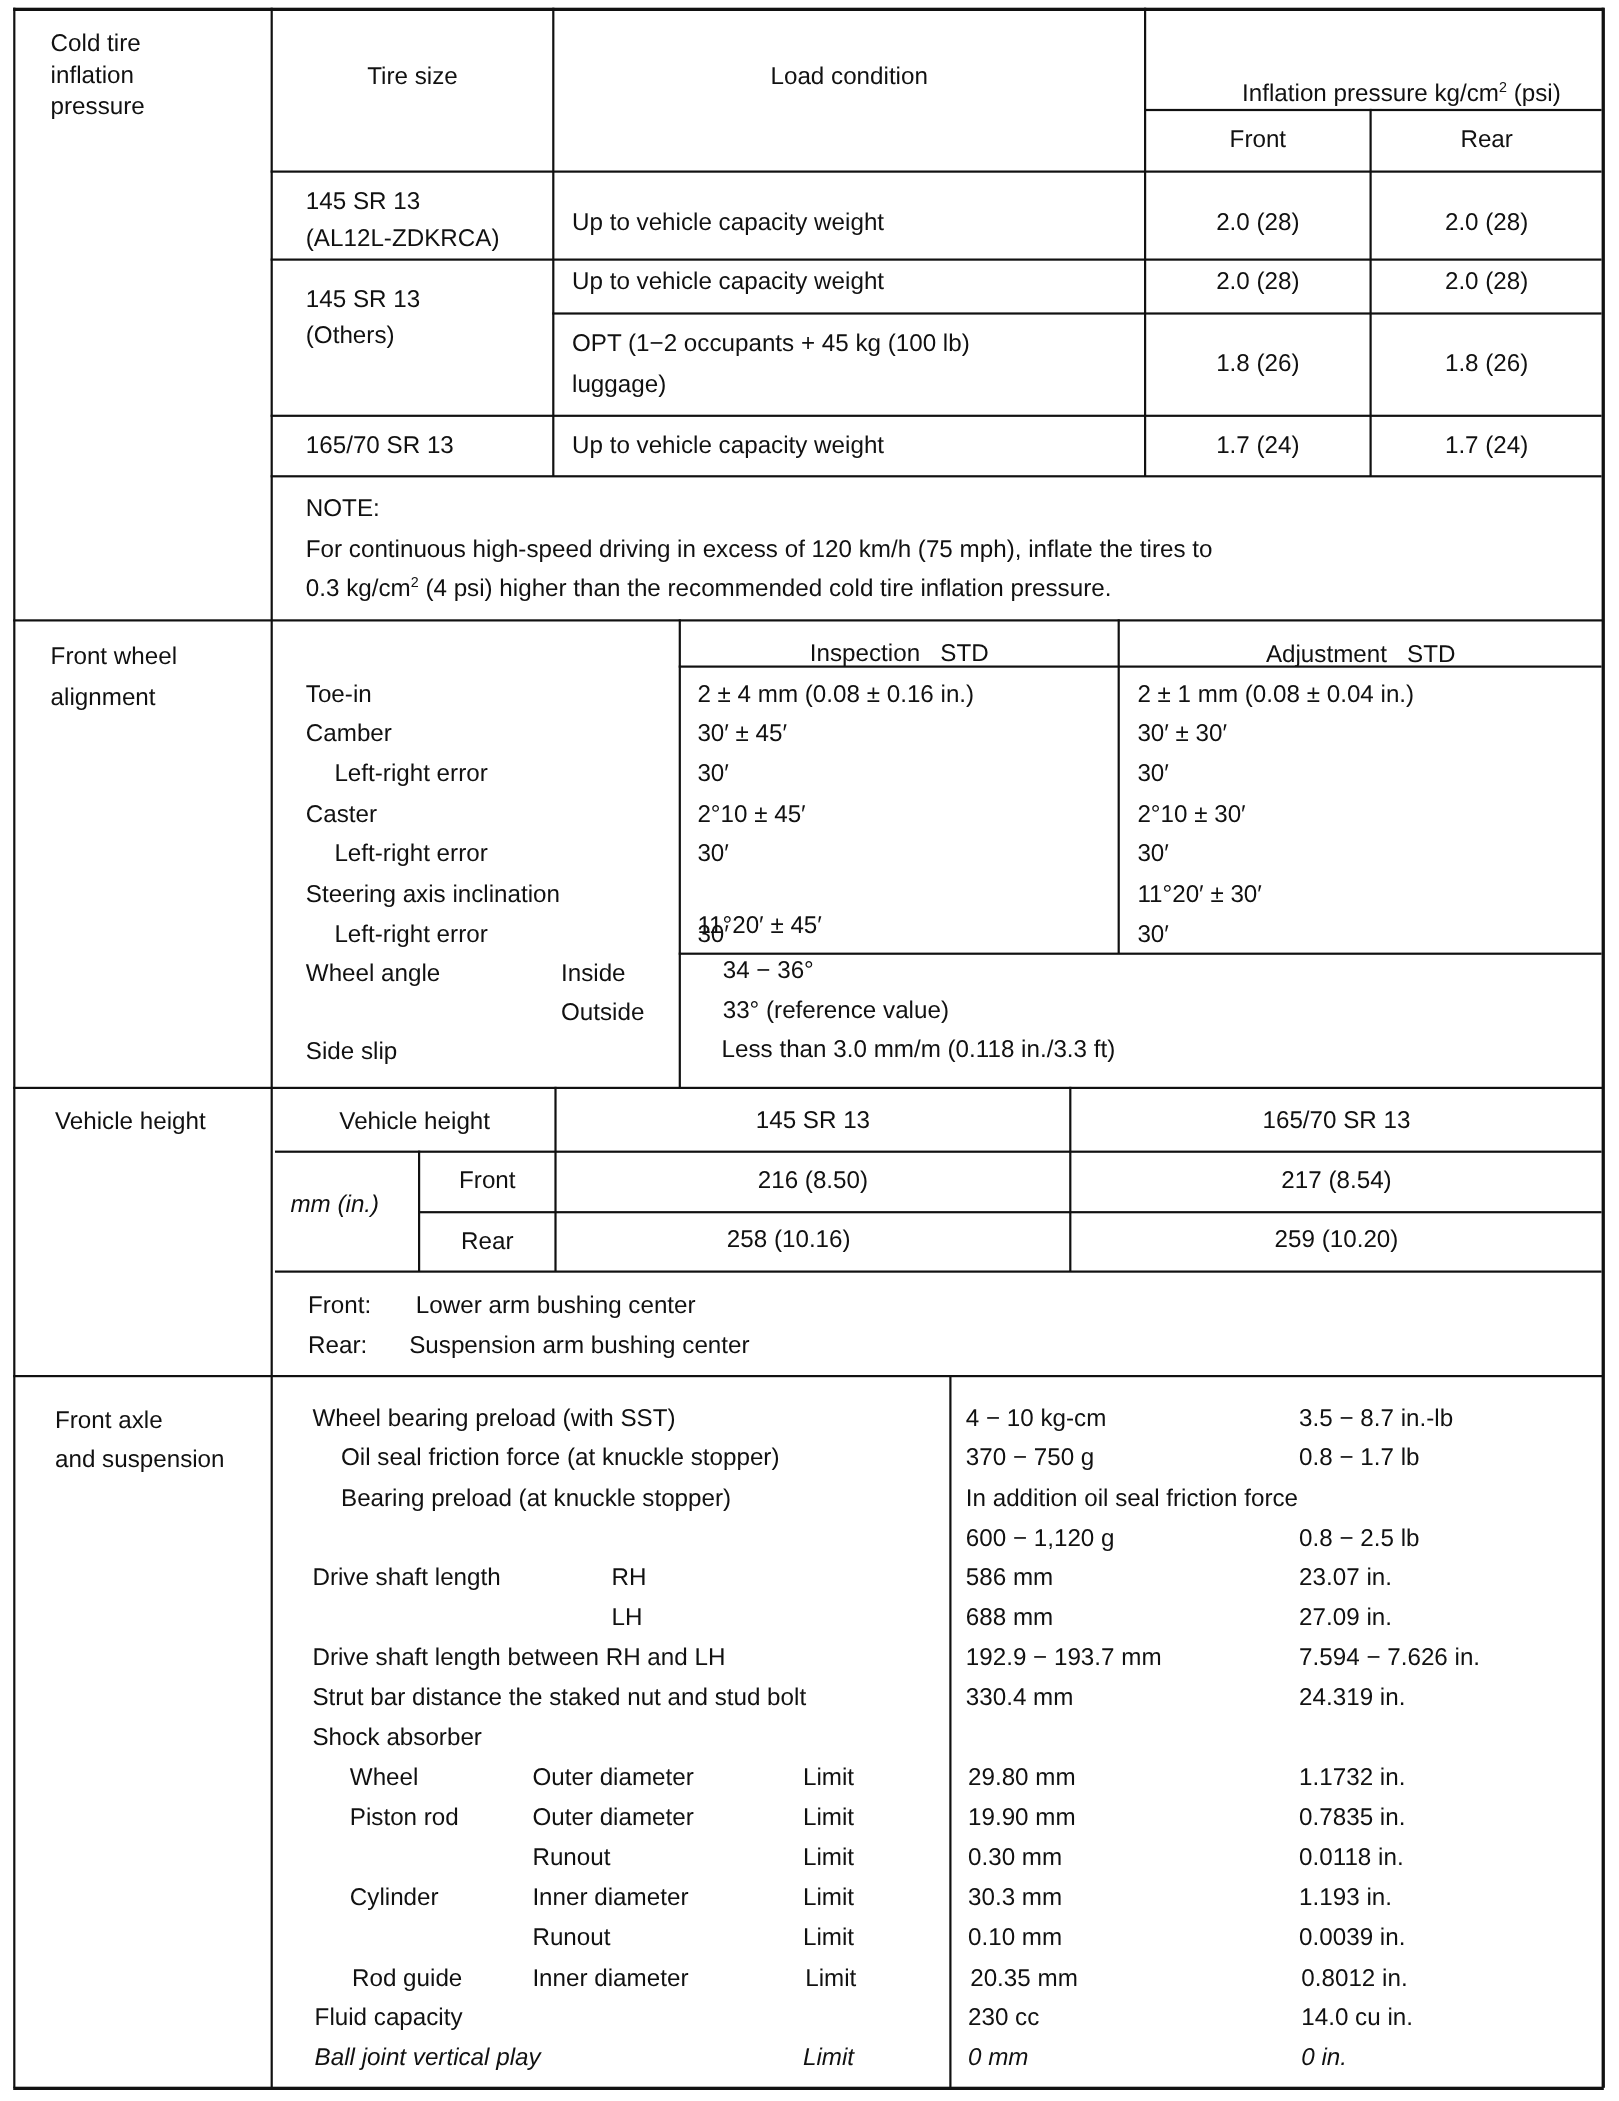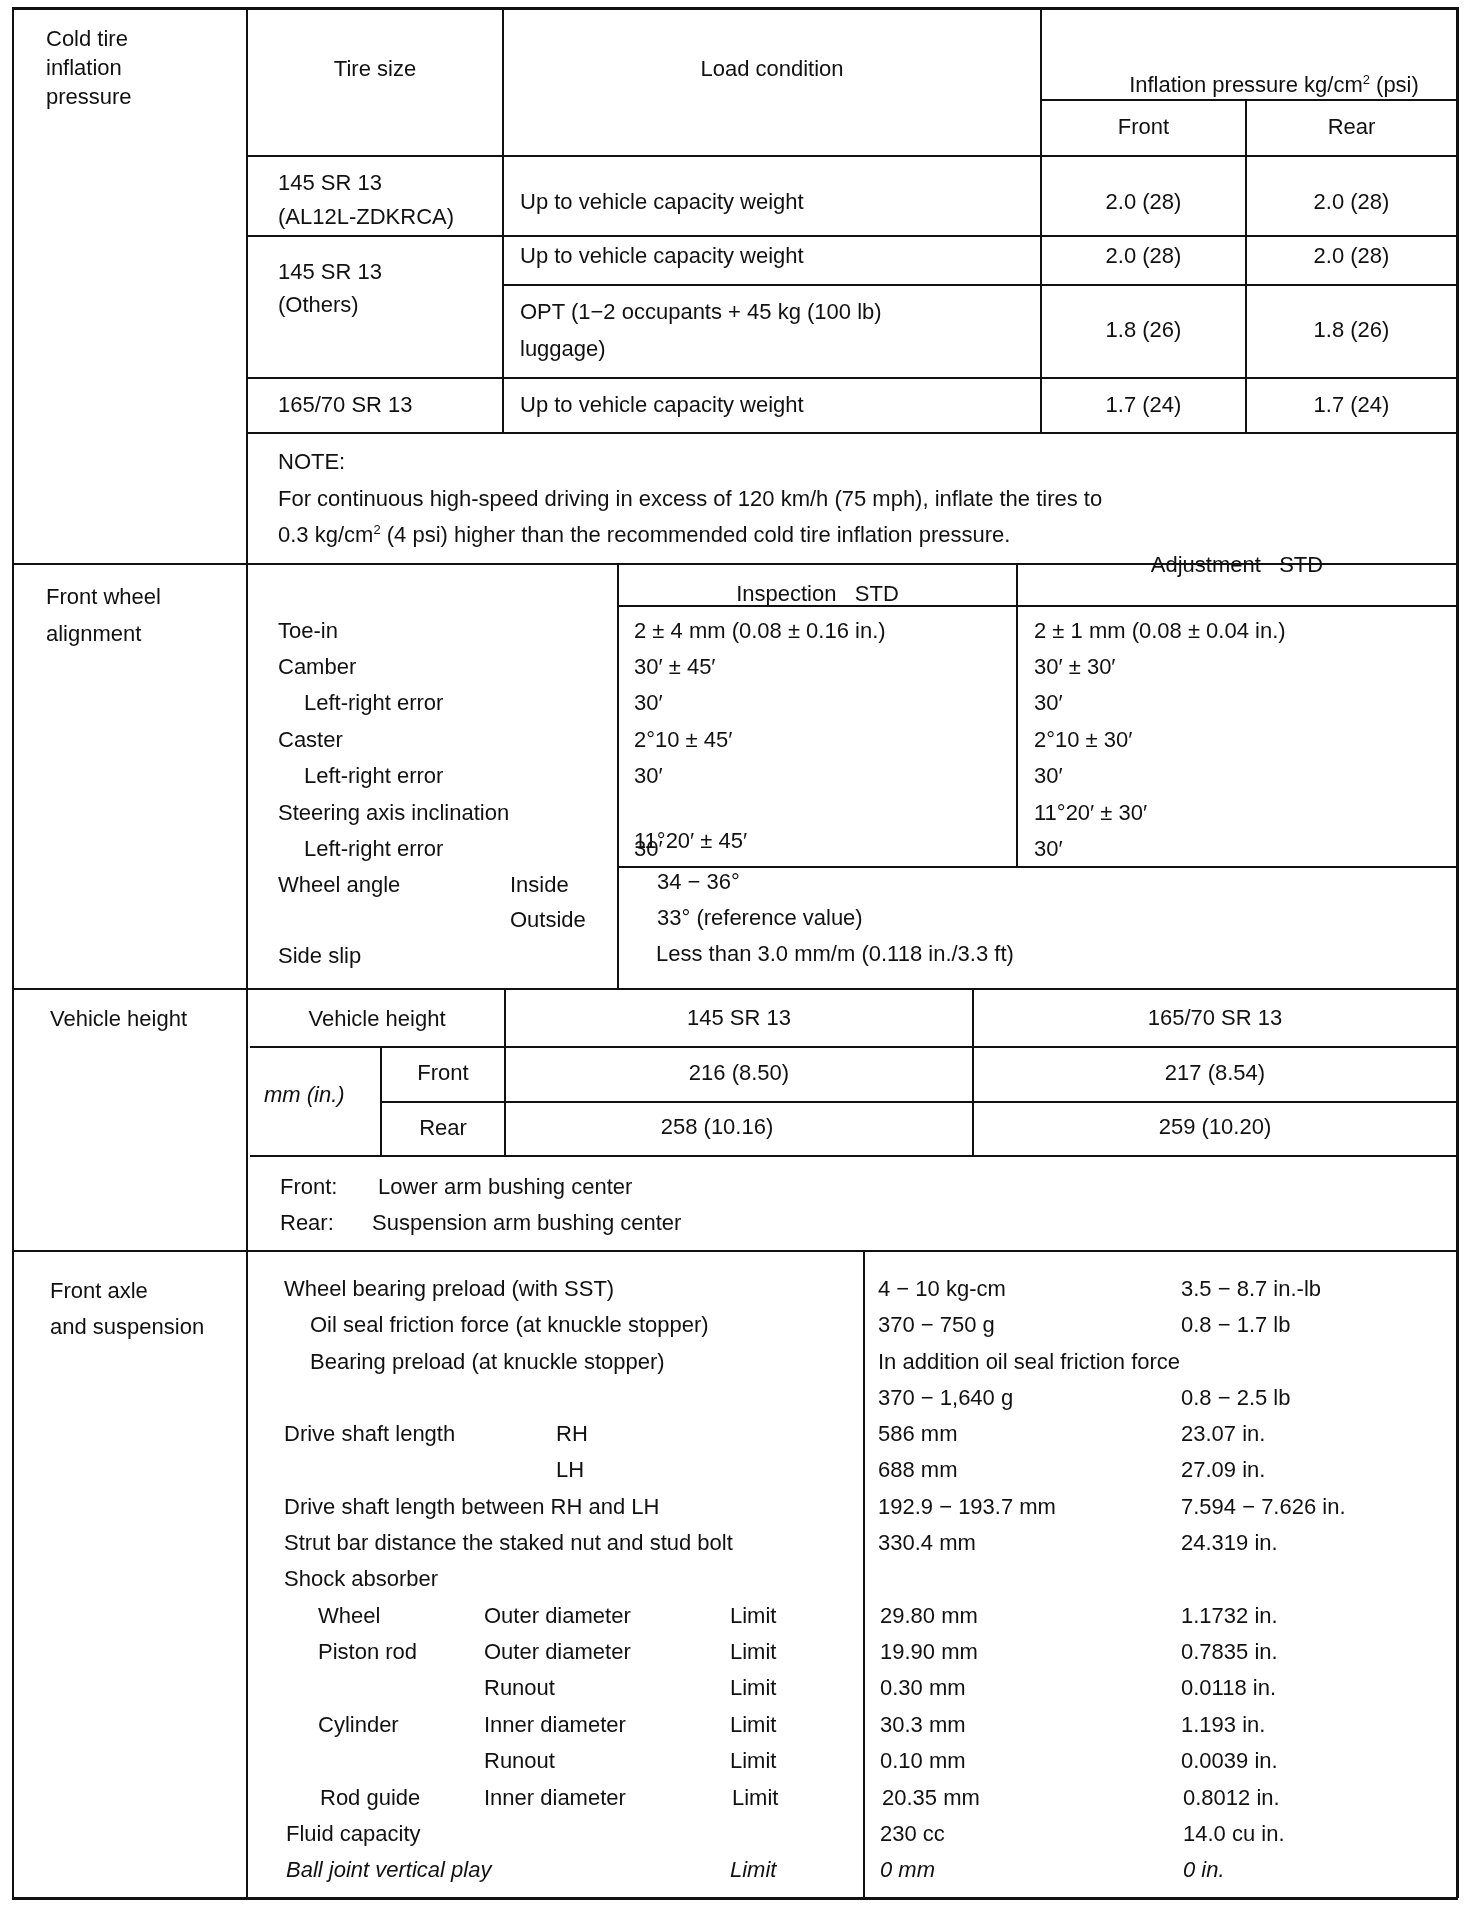--- a/index.html
+++ b/index.html
@@ -97,21 +97,21 @@
     <div class="t" style="left:278px;top:486px">For continuous high-speed driving in excess of 120 km/h (75 mph), inflate the tires to</div>
     <div class="t" style="left:278px;top:522px"><span>0.3 kg/cm</span><sup>2</sup><span> (4 psi) higher than the recommended cold tire inflation pressure.</span></div>
   </div>
 </div>
 
 <div>
   <div class="t" style="left:46px;top:584px">Front wheel</div>
   <div class="t" style="left:46px;top:621px">alignment</div>
 
   <div class="t c" style="left:619px;width:397px;top:581px">Inspection&nbsp;&nbsp;&nbsp;STD</div>
-  <div class="t c" style="left:1018px;width:438px;top:552px">Adjustment&nbsp;&nbsp;&nbsp;STD</div>
+  <div class="t c" style="left:1018px;width:438px;top:582px">Adjustment&nbsp;&nbsp;&nbsp;STD</div>
 
   <div>
     <div class="t" style="left:278px;top:618px">Toe-in</div>
     <div class="t" style="left:634px;top:618px">2 ± 4 mm (0.08 ± 0.16 in.)</div>
     <div class="t" style="left:1034px;top:618px">2 ± 1 mm (0.08 ± 0.04 in.)</div>
   </div>
   <div>
     <div class="t" style="left:278px;top:654px">Camber</div>
     <div class="t" style="left:634px;top:654px">30′ ± 45′</div>
     <div class="t" style="left:1034px;top:654px">30′ ± 30′</div>
@@ -192,21 +192,21 @@
   <div>
     <div class="t" style="left:310px;top:1312px">Oil seal friction force (at knuckle stopper)</div>
     <div class="t" style="left:878px;top:1312px">370 − 750 g</div>
     <div class="t" style="left:1181px;top:1312px">0.8 − 1.7 lb</div>
   </div>
   <div>
     <div class="t" style="left:310px;top:1349px">Bearing preload (at knuckle stopper)</div>
     <div class="t" style="left:878px;top:1349px">In addition oil seal friction force</div>
   </div>
   <div>
-    <div class="t" style="left:878px;top:1385px">370 − 1,640 g</div>
+    <div class="t" style="left:878px;top:1385px">600 − 1,120 g</div>
     <div class="t" style="left:1181px;top:1385px">0.8 − 2.5 lb</div>
   </div>
   <div>
     <div class="t" style="left:284px;top:1421px">Drive shaft length</div>
     <div class="t" style="left:556px;top:1421px">RH</div>
     <div class="t" style="left:878px;top:1421px">586 mm</div>
     <div class="t" style="left:1181px;top:1421px">23.07 in.</div>
   </div>
   <div>
     <div class="t" style="left:556px;top:1457px">LH</div>

